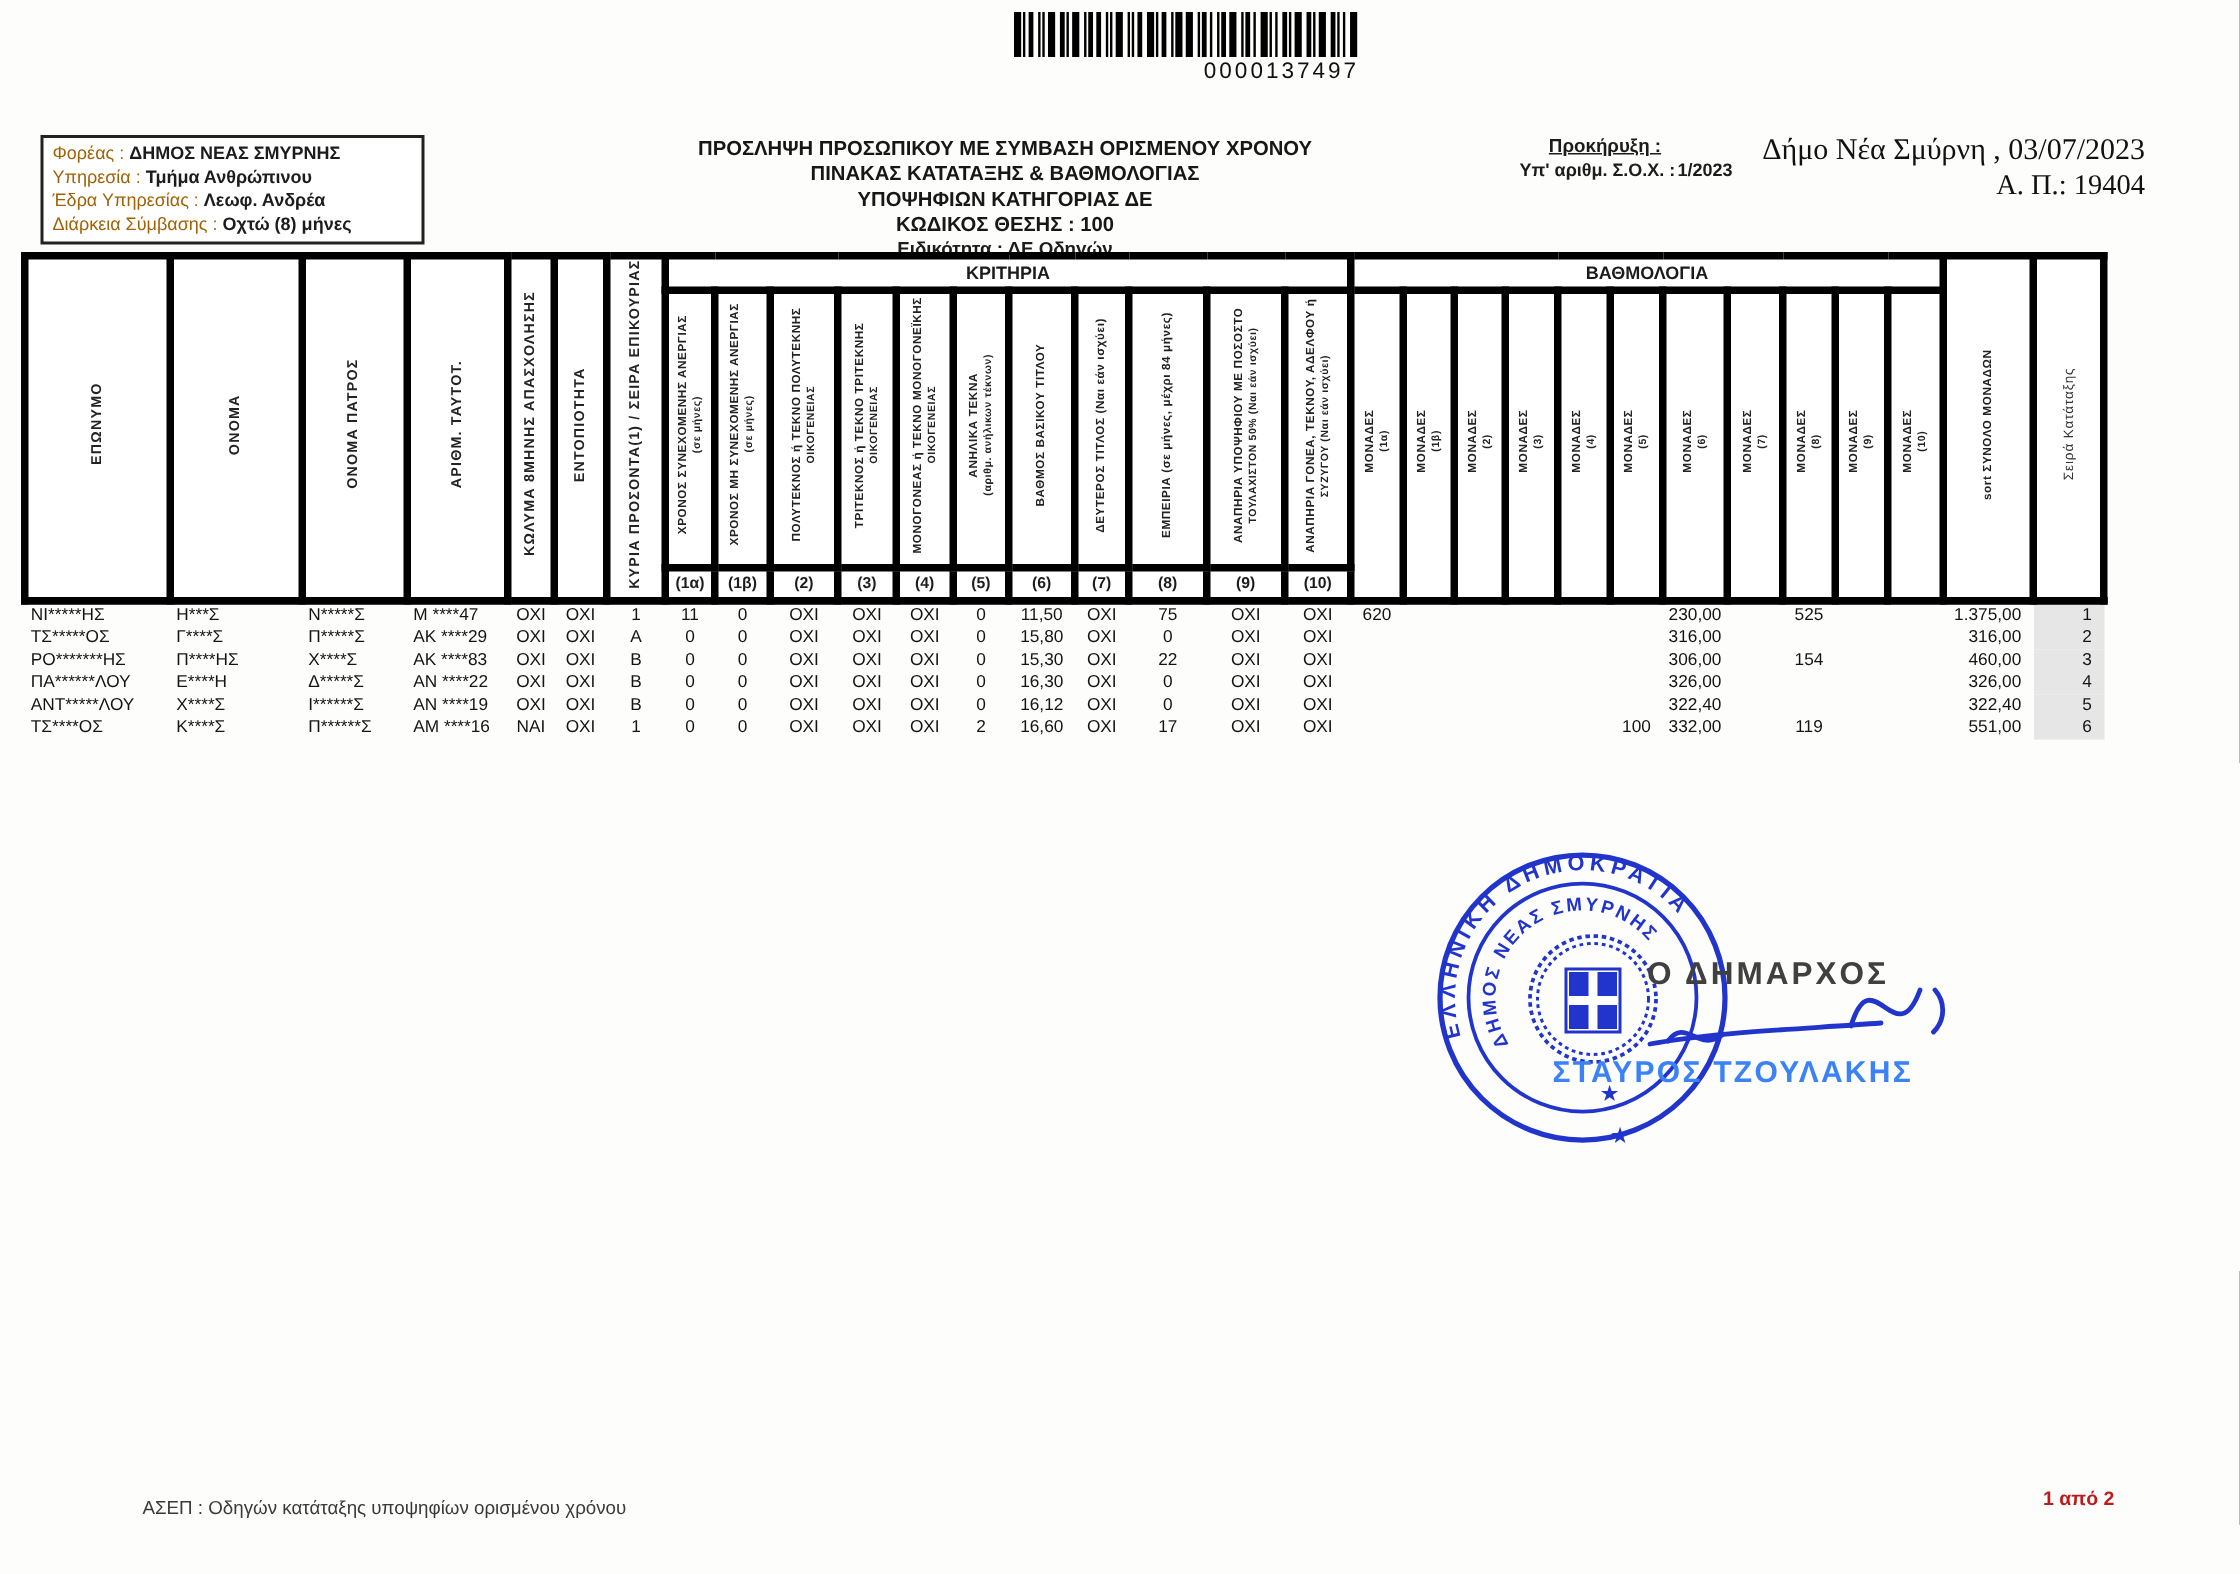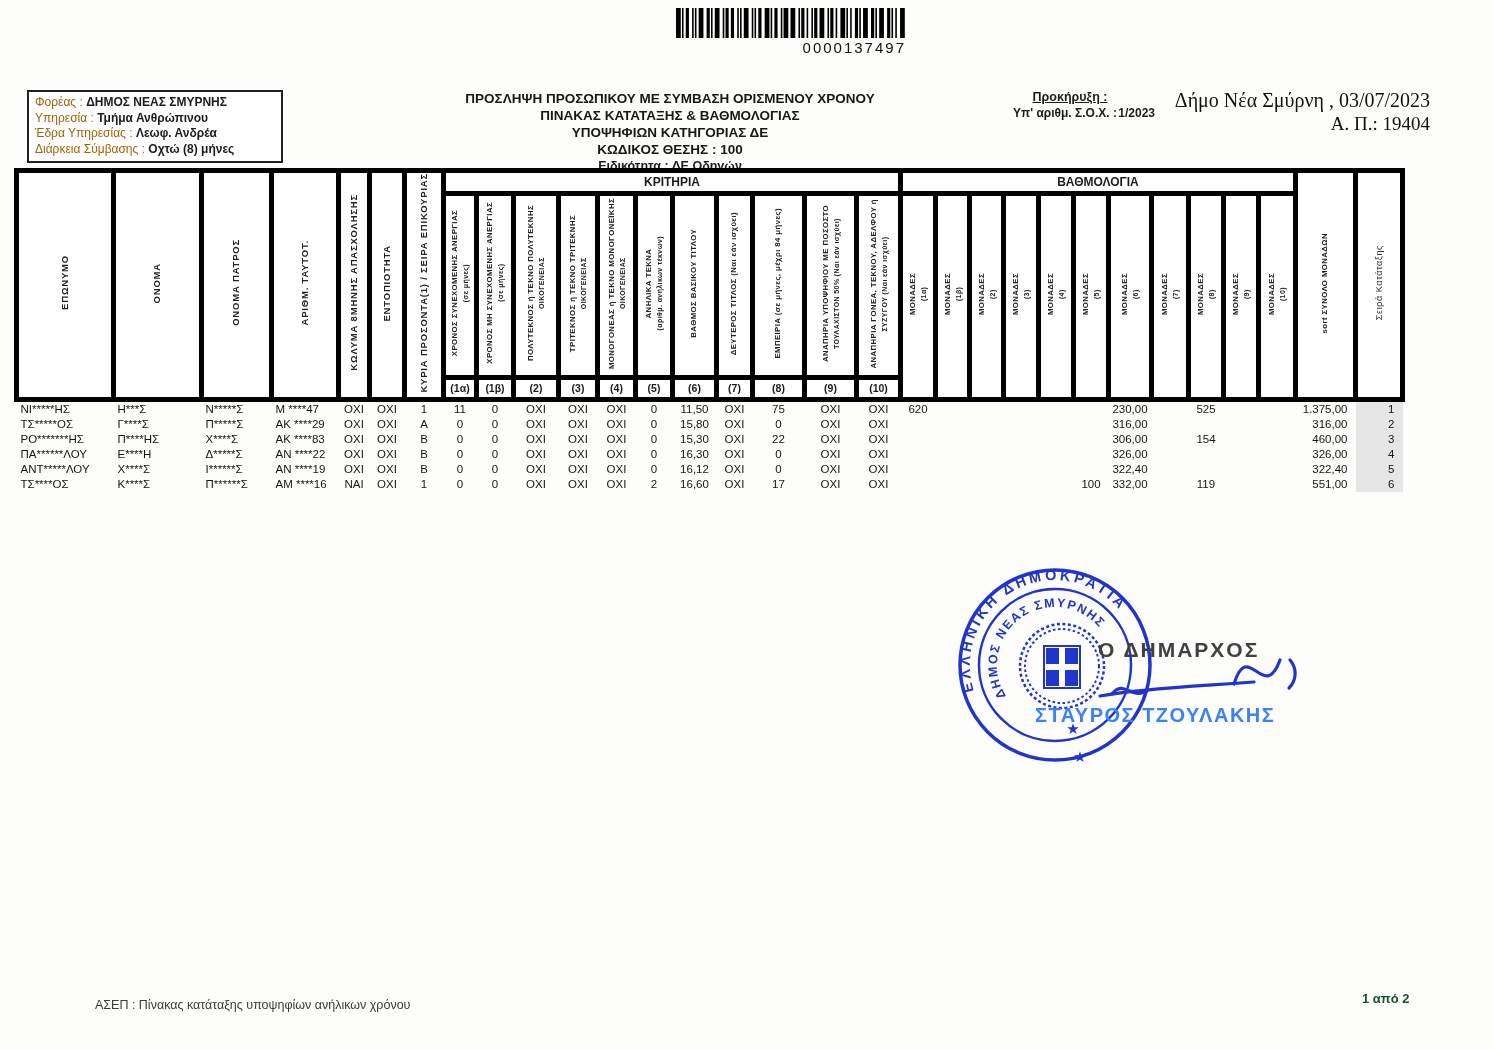--- a/index.html
+++ b/index.html
@@ -62,21 +62,21 @@
   .sig-title{
     position:absolute; left:1098px; top:638px; font-size:21px; font-weight:bold;
     letter-spacing:2px; color:#2135cc; z-index:3;
   }
   .sig-name{
     position:absolute; left:1035px; top:704px; font-size:20px; font-weight:bold;
     letter-spacing:1.5px; color:#2135cc; z-index:3;
   }
   
   .footer-left{position:absolute; left:95px; top:998px; font-size:12.5px; color:#3a3a3a;}
-  .footer-right{position:absolute; left:1362px; top:991px; font-size:13px; font-weight:bold; color:#14532d;}
+  .footer-right{position:absolute; left:1362px; top:991px; font-size:13px; font-weight:bold; color:#b91c1c;}
 </style>
 </head>
 <body>
 
 <div class="page">
 
   <div class="barcode-wrap">
     <svg id="barcode-bars" viewBox="0 0 231.40000000000012 30" preserveAspectRatio="none">
         <rect x="0" y="0" width="4.800000000000001" height="30" fill="#000"></rect>
         <rect x="6.000000000000001" y="0" width="1.6" height="30" fill="#000"></rect>
@@ -478,16 +478,16 @@
         <path d="M 148,130 C 190,122 250,120 302,116"></path>
         <path d="M 282,118 C 296,72 312,138 328,94"></path>
         <path d="M 338,94 C 345,102 345,114 337,122"></path>
         <path d="M 160,128 C 172,112 180,136 196,124"></path>
       </g>
     </svg>
   </div>
   <div class="sig-title" style="color: #404040;">Ο ΔΗΜΑΡΧΟΣ</div>
   <div class="sig-name" style="color: #3b82f6;">ΣΤΑΥΡΟΣ ΤΖΟΥΛΑΚΗΣ</div>
 
-  <div class="footer-left">ΑΣΕΠ : Πίνακας κατάταξης  υποψηφίων ανήλικων χρόνου</div>
+  <div class="footer-left">ΑΣΕΠ : Οδηγών κατάταξης  υποψηφίων ορισμένου χρόνου</div>
   <div class="footer-right">1 από 2</div>
 
 </div>
 
 </body></html>

